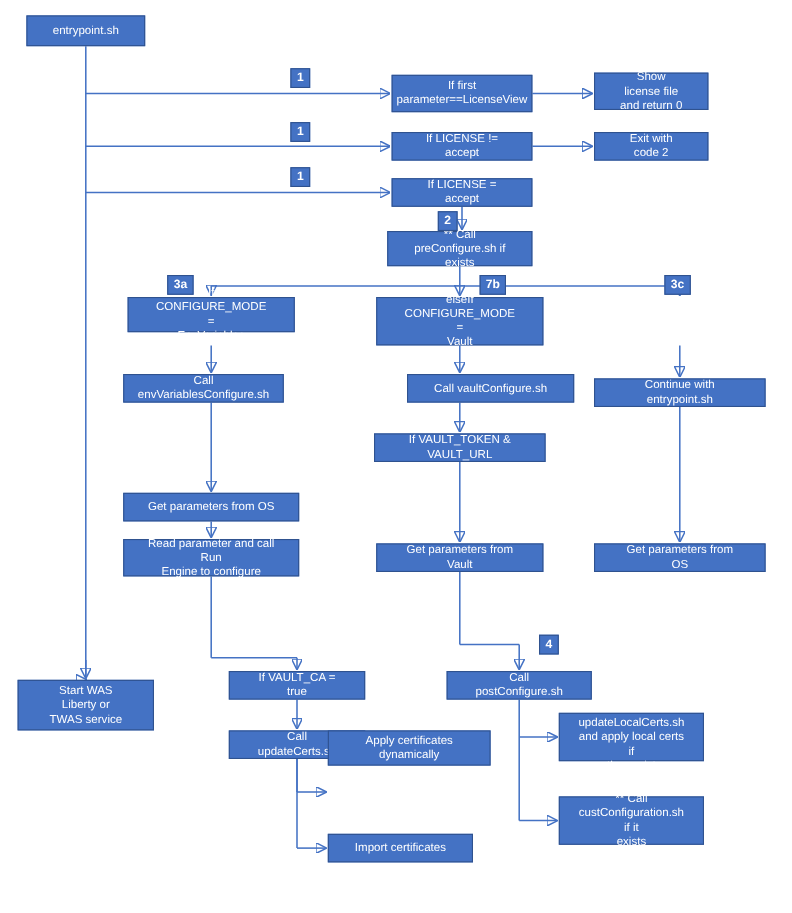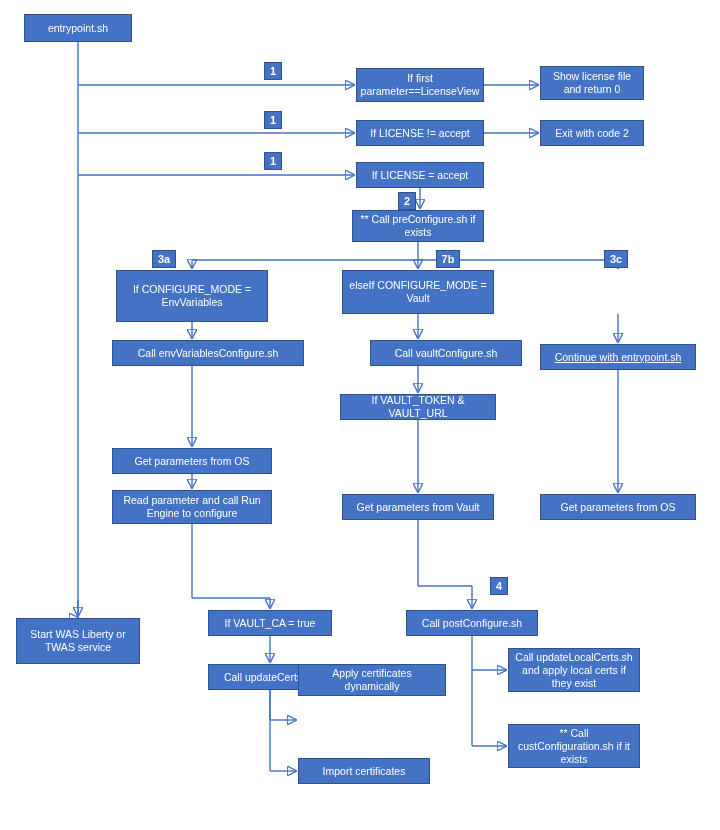--- a/index.html
+++ b/index.html
@@ -26,21 +26,21 @@
     box-sizing: border-box;
     background: #4472c4;
     border: 1px solid #2f528f;
     color: #ffffff;
     font-size: 10.5px;
     line-height: 13px;
     display: flex;
     align-items: center;
     justify-content: center;
     text-align: center;
-    padding: 2px 4px;
+    padding: 2px 21px;
     white-space: pre-line;
   }
   .label {
     position: absolute;
     box-sizing: border-box;
     background: #4472c4;
     border: 1px solid #2f528f;
     color: #ffffff;
     font-size: 11px;
     font-weight: bold;
@@ -128,27 +128,27 @@
   <div class="node" style="left:24px;  top:14px;  width:108px; height:28px;">entrypoint.sh</div>
   <div class="node" style="left:356px; top:68px;  width:128px; height:34px;">If first
 parameter==LicenseView</div>
   <div class="node" style="left:540px; top:66px;  width:104px; height:34px;">Show license file
 and return 0</div>
   <div class="node" style="left:356px; top:120px; width:128px; height:26px;">If LICENSE != accept</div>
   <div class="node" style="left:540px; top:120px; width:104px; height:26px;">Exit with code 2</div>
   <div class="node" style="left:356px; top:162px; width:128px; height:26px;">If LICENSE = accept</div>
   <div class="node" style="left:352px; top:210px; width:132px; height:32px;">** Call preConfigure.sh if
 exists</div>
-  <div class="node" style="left:116px; top:270px; width:152px; height:52px;">If CONFIGURE_MODE =
+  <div class="node" style="left:116px; top:270px; width:152px; height:32px;">If CONFIGURE_MODE =
 EnvVariables</div>
   <div class="node" style="left:342px; top:270px; width:152px; height:44px;">elseIf CONFIGURE_MODE =
 Vault</div>
-  <div class="node" style="left:112px; top:340px; width:192px; height:26px;">Call envVariablesConfigure.sh</div>
+  <div class="node" style="left:112px; top:340px; width:146px; height:26px;">Call envVariablesConfigure.sh</div>
   <div class="node" style="left:342px; top:340px; width:152px; height:26px;margin-left:28px;">Call vaultConfigure.sh</div>
-  <div class="node" style="left:540px; top:344px; width:156px; height:26px;text-decoration:underline;">Continue with entrypoint.sh</div>
+  <div class="node" style="left:540px; top:344px; width:156px; height:26px;">Continue with entrypoint.sh</div>
   <div class="node" style="left:340px; top:394px; width:156px; height:26px;">If VAULT_TOKEN &amp; VAULT_URL</div>
   <div class="node" style="left:112px; top:448px; width:160px; height:26px;">Get parameters from OS</div>
   <div class="node" style="left:112px; top:490px; width:160px; height:34px;">Read parameter and call Run
 Engine to configure</div>
   <div class="node" style="left:342px; top:494px; width:152px; height:26px;">Get parameters from Vault</div>
   <div class="node" style="left:540px; top:494px; width:156px; height:26px;">Get parameters from OS</div>
   <div class="node" style="left:16px;  top:618px; width:124px; height:46px;">Start WAS Liberty or
 TWAS service</div>
   <div class="node" style="left:208px; top:610px; width:124px; height:26px;">If VAULT_CA = true</div>
   <div class="node" style="left:406px; top:610px; width:132px; height:26px;">Call postConfigure.sh</div>

